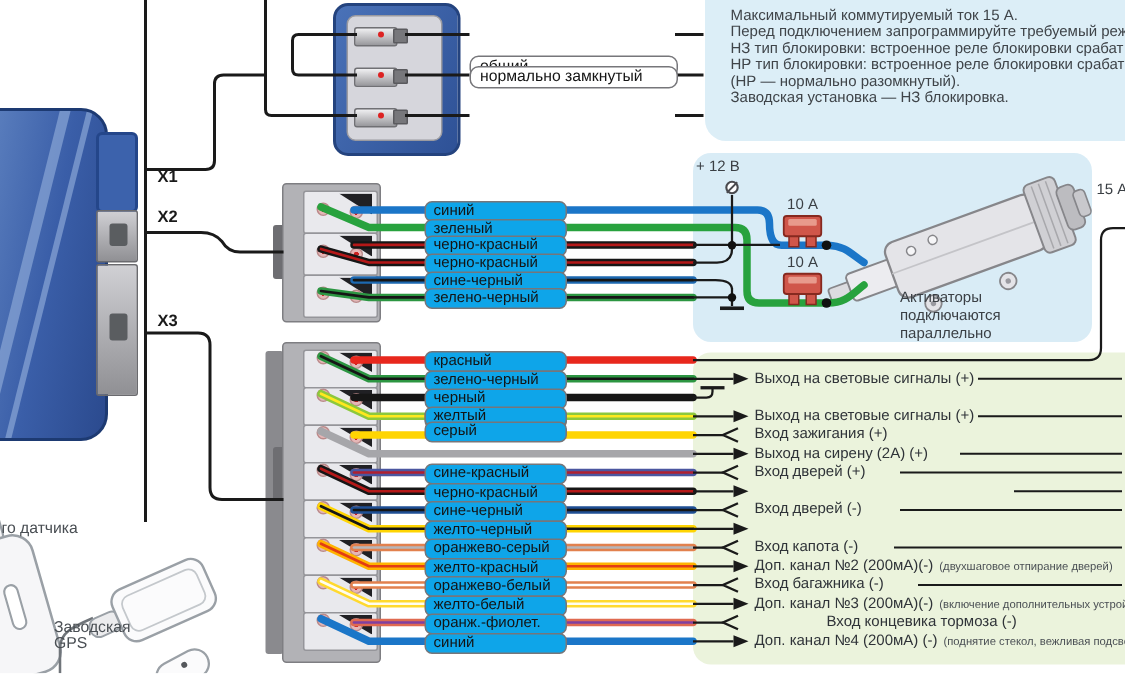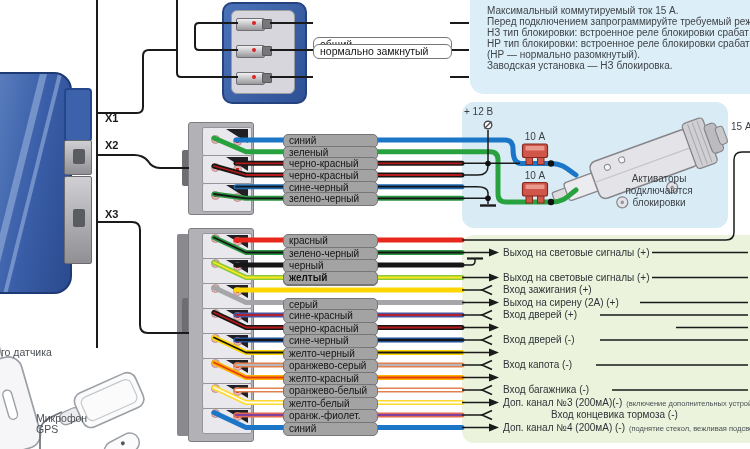--- a/index.html
+++ b/index.html
@@ -29,31 +29,31 @@
   .terminal-dot{left:252px;width:4px;height:4px;background:#d22;border-radius:50%;}
   
   .shell{background:#b2b2b6;border:1.5px solid #7e7e82;border-radius:3px;}
   .sideface{background:#8a8a8e;border-radius:2px;}
   .notch{background:#6e6e72;border-radius:2px;width:8px;height:36px;}
   .cell{left:202px;width:48px;background:#e9e9ed;border:1px solid #95959a;border-radius:2px;}
   .wedge{left:226px;width:22px;background:#202024;clip-path:polygon(0 0,100% 0,100% 100%);}
   .pin{width:7px;height:7px;border:1px solid #bb8a8a;border-radius:50%;
        background:radial-gradient(circle,#c22 0 1.6px,#e6b6b6 1.7px 100%);}
   
-  .pill{position:absolute;left:283px;width:88px;height:12px;background:#a3a3a3;border:1.4px solid #76767a;
+  .pill{position:absolute;left:283px;width:88px;height:12px;background:#0ea5e9;border:1.4px solid #76767a;
         border-radius:5px;font-size:10px;line-height:12px;padding-left:5px;color:#141414;white-space:nowrap;overflow:hidden;}
   .rpill{position:absolute;left:313px;width:131px;height:13px;background:#fff;border:1.4px solid #76767a;
         border-radius:6px;font-size:10.5px;line-height:13px;padding-left:6px;color:#141414;white-space:nowrap;}
   
   .gtext{position:absolute;left:503px;height:12px;font-size:10px;color:#2f3338;white-space:nowrap;}
   .gnote{font-size:7.5px;color:#4a4f54;margin-left:4px;}
   .small-label{position:absolute;font-size:10px;color:#3a3f44;white-space:nowrap;}
   .xlabel{position:absolute;font-size:11px;font-weight:bold;color:#1a1a1a;}
   .dev-label{position:absolute;font-size:10.5px;color:#4a4f54;line-height:11px;white-space:nowrap;margin-top:40px;}
-  .act-note{position:absolute;left:600px;width:118px;text-align:center;font-size:10px;color:#3a3f44;white-space:nowrap;}
+  .act-note{position:absolute;left:600px;width:118px;text-align:left;font-size:10px;color:#3a3f44;white-space:nowrap;margin-top:20px;}
   svg.overlay{position:absolute;left:0;top:0;pointer-events:none;}
 </style>
 </head>
 <body>
 
 <div class="canvas">
 
   <div class="abs panel-blue" style="left:470px;top:-14px;width:340px;height:108px;">
     <div style="padding:20px 0 0 17px;">
       <div class="info-line">Максимальный коммутируемый ток 15 А.</div>
@@ -298,55 +298,56 @@
   <div class="pill" style="top:145.7px;">зеленый</div>
   <div class="pill" style="top:157.3px;">черно-красный</div>
   <div class="pill" style="top:169px;">черно-красный</div>
   <div class="pill" style="top:180.7px;">сине-черный</div>
   <div class="pill" style="top:192.3px;">зелено-черный</div>
 
   <div class="pill" style="top:234px;">красный</div>
   <div class="pill" style="top:246.5px;">зелено-черный</div>
   <div class="pill" style="top:259px;">черный</div>
   <div class="pill" style="top:271.5px;">зелено-желтый</div>
-  <div class="pill" style="top:271px;font-weight:bold;">желтый</div>
-  <div class="pill" style="top:298px;">серый</div>
+  <div class="pill" style="top:271px;">желтый</div>
+  <div class="pill" style="top:281px;">серый</div>
   <div class="pill" style="top:309px;">сине-красный</div>
   <div class="pill" style="top:321.5px;">черно-красный</div>
   <div class="pill" style="top:334px;">сине-черный</div>
   <div class="pill" style="top:346.5px;">желто-черный</div>
   <div class="pill" style="top:359px;">оранжево-серый</div>
   <div class="pill" style="top:371.5px;">желто-красный</div>
   <div class="pill" style="top:384px;">оранжево-белый</div>
   <div class="pill" style="top:396.5px;">желто-белый</div>
   <div class="pill" style="top:409px;">оранж.-фиолет.</div>
   <div class="pill" style="top:421.5px;">синий</div>
 
   <div class="gtext" style="top:246.5px;">Выход на световые сигналы (+)</div>
   <div class="gtext" style="top:271.5px;">Выход на световые сигналы (+)</div>
   <div class="gtext" style="top:284px;">Вход зажигания (+)</div>
   <div class="gtext" style="top:296.5px;">Выход на сирену (2А) (+)</div>
   <div class="gtext" style="top:309px;">Вход дверей (+)</div>
   <div class="gtext" style="top:334px;">Вход дверей (-)</div>
   <div class="gtext" style="top:359px;">Вход капота (-)</div>
+  <div class="gtext" style="top:371.5px;"><span>Доп. канал №2 (200мА)(-)</span><span class="gnote">(двухшаговое отпирание дверей)</span></div>
   <div class="gtext" style="top:384px;">Вход багажника (-)</div>
   <div class="gtext" style="top:396.5px;"><span>Доп. канал №3 (200мА)(-)</span><span class="gnote">(включение дополнительных устройств)</span></div>
   <div class="gtext" style="top:409px;padding-left:48px;">Вход концевика тормоза (-)</div>
   <div class="gtext" style="top:421.5px;"><span>Доп. канал №4 (200мА) (-)</span><span class="gnote">(поднятие стекол, вежливая подсветка)</span></div>
 
   <div class="xlabel" style="left:105px;top:112px;">X1</div>
   <div class="xlabel" style="left:105px;top:139px;">X2</div>
   <div class="xlabel" style="left:105px;top:208px;">X3</div>
   <div class="small-label" style="left:464px;top:106px;">+ 12 В</div>
   <div class="small-label" style="left:521px;top:131px;width:28px;text-align:center;">10 А</div>
   <div class="small-label" style="left:521px;top:170px;width:28px;text-align:center;">10 А</div>
   <div class="small-label" style="left:731px;top:121px;">15 А</div>
   <div class="act-note" style="top:173px;">Активаторы</div>
   <div class="act-note" style="top:185px;">подключаются</div>
-  <div class="act-note" style="top:197px;">блокировки</div>
+  <div class="act-note" style="top:197px;">параллельно</div>
   <div class="dev-label" style="left:1px;top:307px;">го датчика</div>
   <div class="dev-label" style="left:36px;top:373px;">
-    <span>Микрофон</span><br>
+    <span>Заводская</span><br>
     <span>GPS</span>
   </div>
   <div class="dev-label" style="left:54px;top:446px;">Микрофон</div>
 
 </div>
 
 </body></html>

